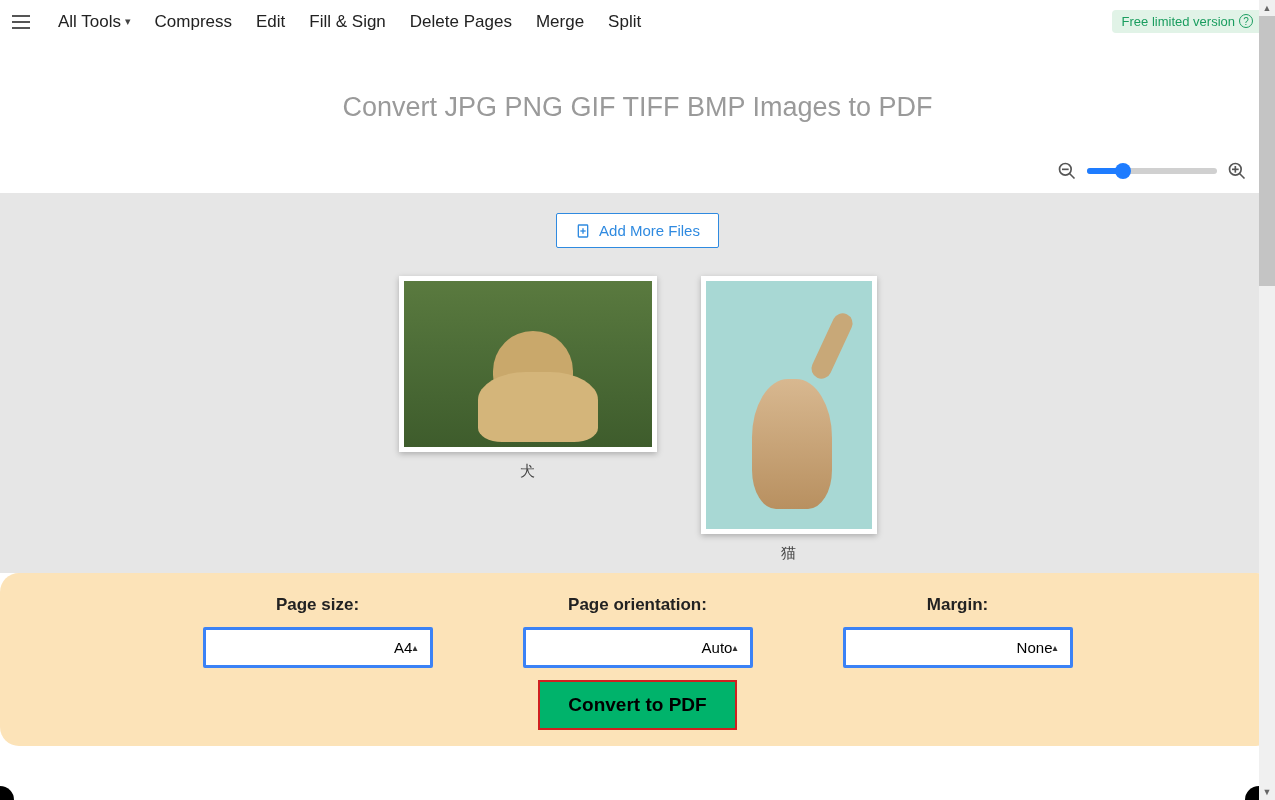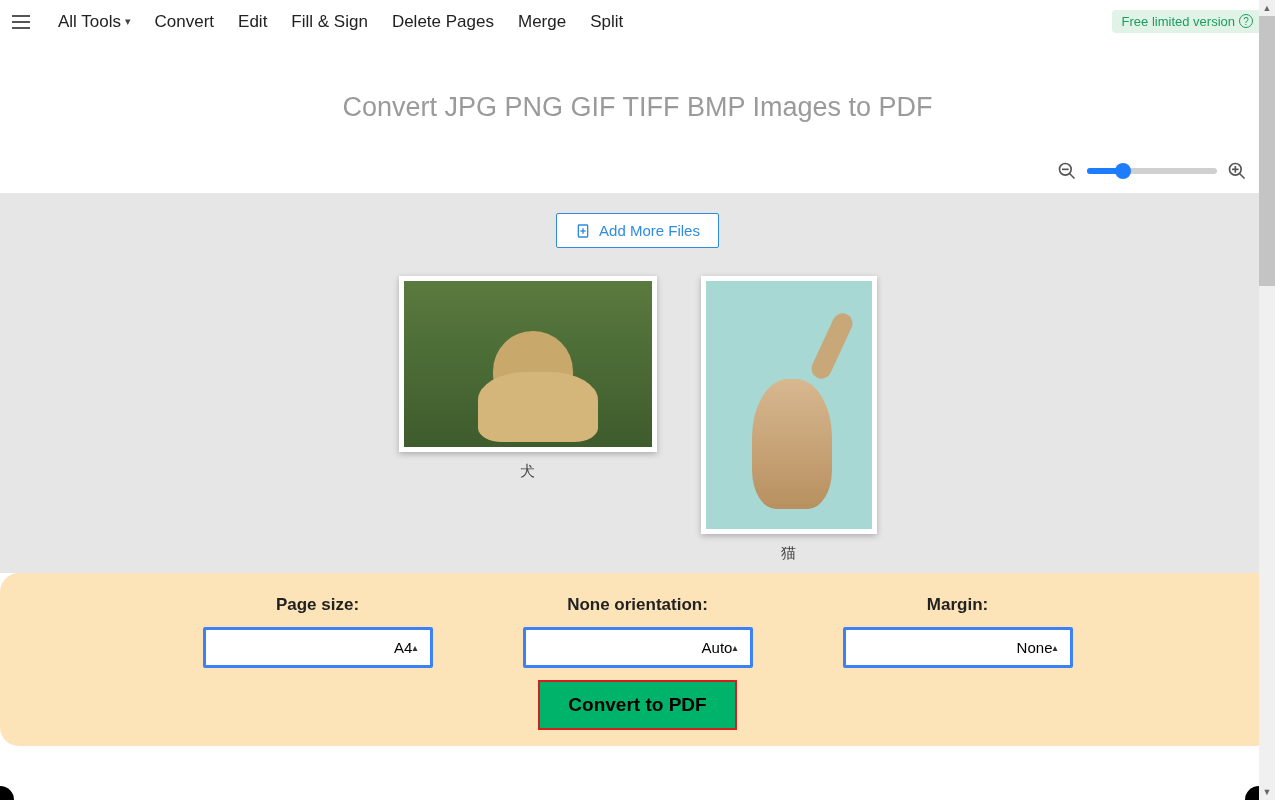--- a/index.html
+++ b/index.html
@@ -58,21 +58,21 @@
   <div class="menu-icon">
       <span></span>
       <span></span>
       <span></span>
     </div>
   <div class="nav">
     <div class="nav-item">
         <span>All Tools</span>
         <span class="chev">▾</span>
       </div>
-    <div class="nav-item">Convert</div>
+    <div class="nav-item">Compress</div>
     <div class="nav-item">Edit</div>
     <div class="nav-item">Fill &amp; Sign</div>
     <div class="nav-item">Delete Pages</div>
     <div class="nav-item">Merge</div>
     <div class="nav-item">Split</div>
   </div>
   <div class="badge">
     <span>Free limited version</span>
     <span class="badge-q">?</span>
   </div>
@@ -128,21 +128,21 @@
 <div class="options">
   <div class="opt-row">
     <div class="opt">
       <div class="opt-label">Page size:</div>
       <div class="select">
           <span>A4</span>
           <span class="caret">▴</span>
         </div>
     </div>
     <div class="opt">
-      <div class="opt-label">None orientation:</div>
+      <div class="opt-label">Page orientation:</div>
       <div class="select">
           <span>Auto</span>
           <span class="caret">▴</span>
         </div>
     </div>
     <div class="opt">
       <div class="opt-label">Margin:</div>
       <div class="select">
           <span>None</span>
           <span class="caret">▴</span>

